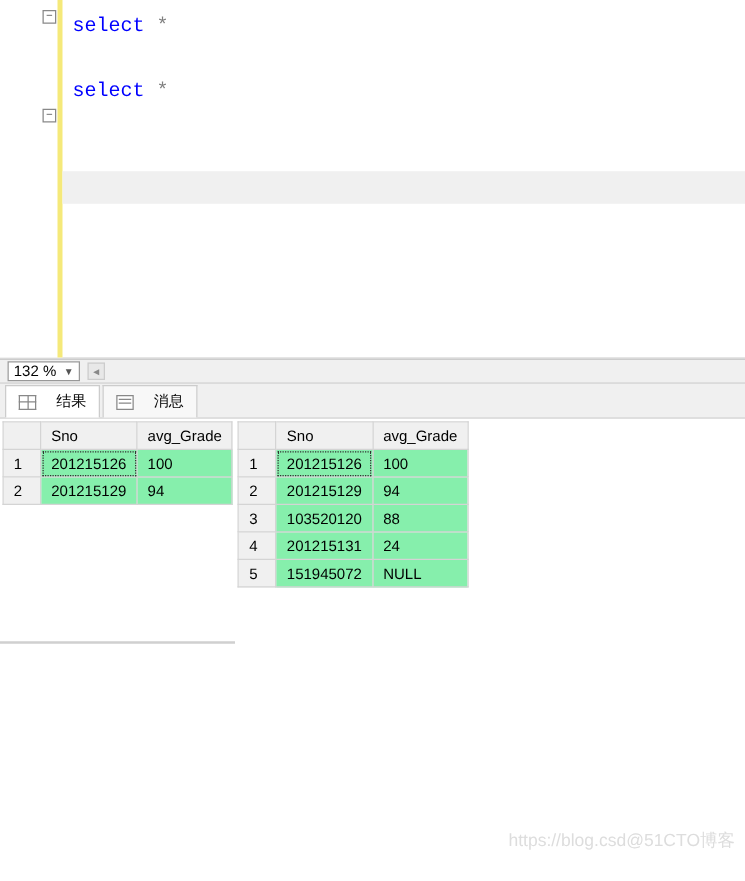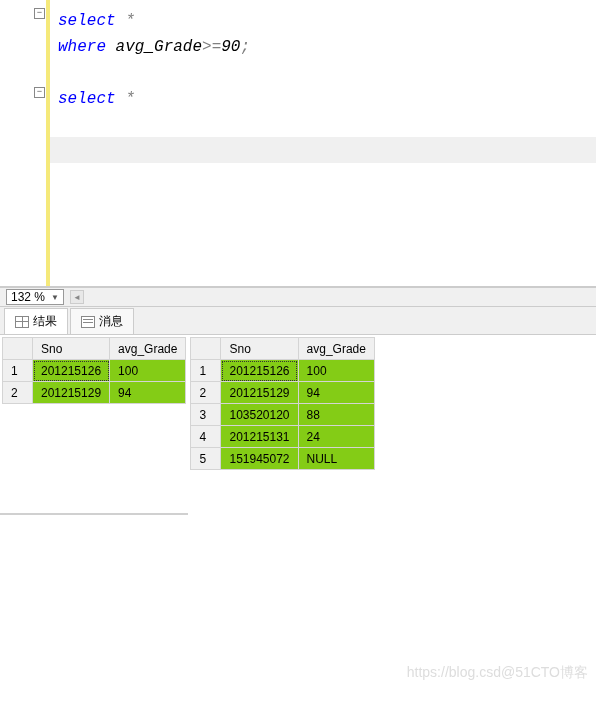--- a/index.html
+++ b/index.html
@@ -47,21 +47,21 @@
     font-size: 16px;
     line-height: 26px;
     position: relative;
   }
   .code-line { white-space: pre; padding-left: 4px; height: 26px; }
   .kw { color: #0000ff; }
   .op { color: #808080; }
   .txt { color: #000; }
   .num { color: #000; }
   .cursor-line { background: #f0f0f0; position: absolute; left: 0; right: 0; top: 137px; height: 26px; z-index: 0; }
-  .code-line { position: relative; z-index: 1; font-style: italic; }
+  .code-line { position: relative; z-index: 1; }
   .caret { border-left: 1px solid #000; display: inline-block; height: 18px; vertical-align: middle; }
 
   .zoom-bar {
     height: 20px;
     background: #f0f0f0;
     border-top: 1px solid #ccc;
     border-bottom: 1px solid #ccc;
     display: flex;
     align-items: center;
     font-family: 'Segoe UI', Tahoma, sans-serif;
@@ -93,21 +93,21 @@
     padding-left: 4px;
     gap: 2px;
   }
   .tab {
     padding: 4px 10px;
     border: 1px solid #ccc;
     border-bottom: none;
     background: #f8f8f8;
     display: flex;
     align-items: center;
-    gap: 4px;
+    gap: 16px;
     cursor: pointer;
   }
   .tab.active { background: #fff; }
   .tab-icon { width: 14px; height: 12px; display: inline-block; }
   .grid-icon { background:
     linear-gradient(#888,#888) 0 0/100% 1px no-repeat,
     linear-gradient(#888,#888) 0 50%/100% 1px no-repeat,
     linear-gradient(#888,#888) 0 100%/100% 1px no-repeat,
     linear-gradient(#888,#888) 0 0/1px 100% no-repeat,
     linear-gradient(#888,#888) 50% 0/1px 100% no-repeat,
@@ -132,21 +132,21 @@
   .result-pane.first { height: 180px; }
   .result-pane.second { flex: 1; }
   table.result {
     border-collapse: collapse;
     margin: 2px;
   }
   table.result th, table.result td {
     border: 1px solid #d4d4d4;
     padding: 3px 8px;
     text-align: left;
-    background: #84cc16;
+    background: #86efac;
     font-weight: normal;
     height: 22px;
   }
   table.result th {
     background: #f0f0f0;
   }
   table.result td.rownum {
     background: #f0f0f0;
     text-align: left;
     width: 30px;
@@ -172,21 +172,20 @@
 
 <div class="editor-pane">
   <div class="gutter-margin"></div>
   <div class="gutter">
     <div class="fold-box">−</div>
     <div class="fold-box fold-box2">−</div>
   </div>
   <div class="code-area">
     <div class="cursor-line"></div>
     <div class="code-line"><span class="kw">select</span><span class="op"> *</span></div>
-    <div class="code-line"><span class="kw">where</span><span class="txt"> avg_Grade</span><span class="op">&gt;=</span><span class="num">90</span><span class="op">;</span></div>
     <div class="code-line"></div>
     <div class="code-line"><span class="kw">select</span><span class="op"> *</span></div>
   </div>
 </div>
 
 <div class="zoom-bar">
   <div class="zoom-dd">
     <span>132 %</span>
     <span class="zoom-arrow">▼</span>
   </div>

